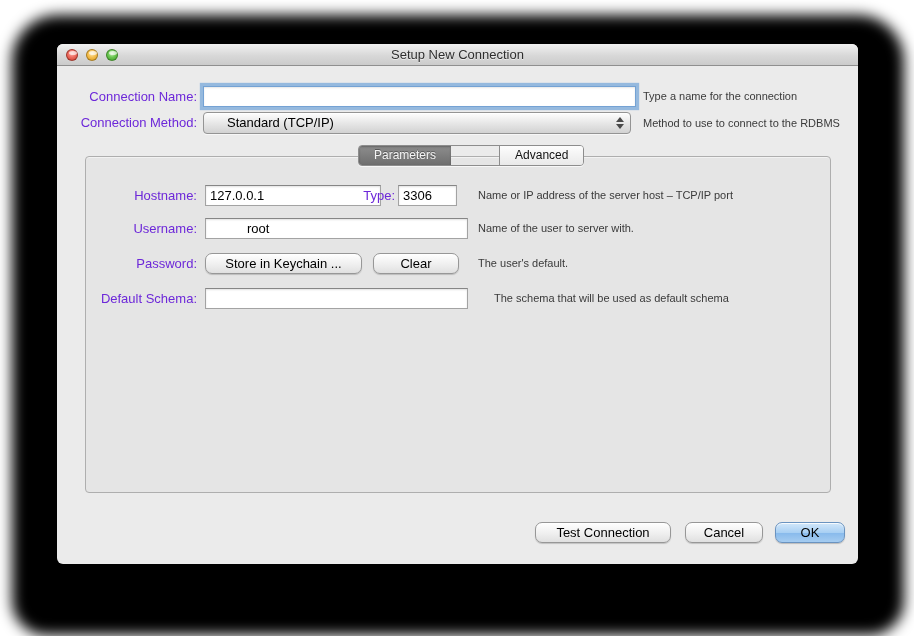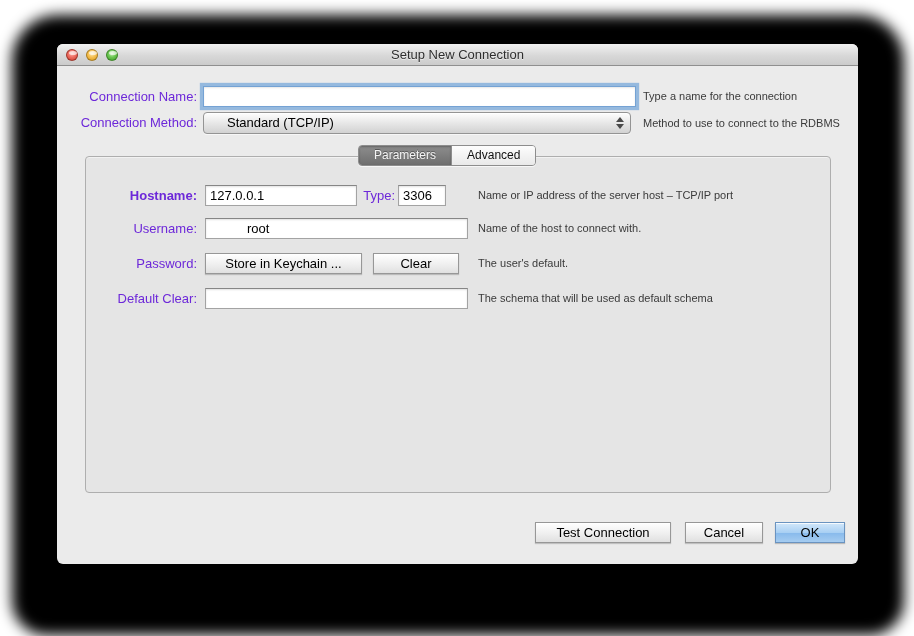--- a/index.html
+++ b/index.html
@@ -55,29 +55,29 @@
   .stepper .down { position:absolute; bottom:1px; left:1px; width:0; height:0;
                  border-left:4px solid transparent; border-right:4px solid transparent;
                  border-top:5px solid #4a4a4a; }
 
   .groupbox { position:absolute; left:28px; top:112px; width:746px; height:337px;
               background:#e5e5e5; border:1px solid #aeaeae; border-radius:4px;
               box-shadow:inset 0 1px 0 rgba(255,255,255,0.5); }
 
   .tabs { position:absolute; left:301px; top:101px; height:21px; display:flex;
           border:1px solid #8d8d8d; border-radius:4px; overflow:hidden;
-          box-shadow:0 1px 0 rgba(255,255,255,0.7); z-index:3; }
+          box-shadow:0 1px 0 rgba(255,255,255,0.7); z-index:3;gap:48px; }
   .tab { height:100%; line-height:19px; padding:0 15px; font-size:12px; cursor:default; }
   .tab.selected { background:linear-gradient(#8d8d8d,#6e6e6e);
                   color:#f4f4f4; text-shadow:0 -1px 0 rgba(0,0,0,0.35);
                   box-shadow:inset 0 1px 2px rgba(0,0,0,0.3); }
   .tab.plain { background:linear-gradient(#fdfdfd,#e9e9e9); color:#111;
                border-left:1px solid #8d8d8d; }
 
-  .btn { position:absolute; height:21px; border:1px solid #979797; border-radius:0;
+  .btn { position:absolute; height:21px; border:1px solid #979797; border-radius:7px;
          background:linear-gradient(#ffffff,#efefef 55%,#e0e0e0);
          box-shadow:0 1px 1px rgba(0,0,0,0.18), inset 0 1px 0 #fff;
          font-family:inherit; font-size:13px; color:#000; text-align:center; line-height:19px; }
   .btn.blue { background:linear-gradient(#d2e7fa,#a9d0f3 50%,#86b9ec 50%,#a5ccf0);
               border:1px solid #6a93c0;
               box-shadow:0 1px 1px rgba(0,0,0,0.2), inset 0 1px 0 rgba(255,255,255,0.8); }
 </style>
 </head>
 <body>
 
@@ -108,36 +108,36 @@
         </span>
     </div>
     <div class="help" style="left:586px;top:73px;">Method to use to connect to the RDBMS</div>
 
     <div class="groupbox"></div>
     <div class="tabs">
       <div class="tab selected">Parameters</div>
       <div class="tab plain">Advanced</div>
     </div>
 
-    <div class="flabel" style="left:0;width:140px;top:141px;font-weight:bold;">Hostname:</div>
-    <input class="tinput" style="left: 148px; top: 141px; width: 152px;" type="text" value="127.0.0.1">
+    <div class="flabel" style="left:0;width:140px;top:141px;">Hostname:</div>
+    <input class="tinput" style="left: 148px; top: 141px; width: 176px;" type="text" value="127.0.0.1">
     <div class="flabel" style="left:296px;width:42px;top:141px;">Type:</div>
-    <input class="tinput" style="left: 341px; top: 141px; width: 48px;" type="text" value="3306">
+    <input class="tinput" style="left: 341px; top: 141px; width: 59px;" type="text" value="3306">
     <div class="help" style="left:421px;top:145px;">Name or IP address of the server host – TCP/IP port</div>
 
     <div class="flabel" style="left:0;width:140px;top:174px;">Username:</div>
     <input class="tinput" style="left: 148px; top: 174px; width: 263px; padding-left: 41px;" type="text" value="root">
-    <div class="help" style="left:421px;top:178px;">Name of the host to connect with.</div>
+    <div class="help" style="left:421px;top:178px;">Name of the user to server with.</div>
 
     <div class="flabel" style="left:0;width:140px;top:209px;">Password:</div>
     <button class="btn" style="left:148px;top:209px;width:157px;">Store in Keychain ...</button>
     <button class="btn" style="left:316px;top:209px;width:86px;">Clear</button>
     <div class="help" style="left:421px;top:213px;">The user's default.</div>
 
-    <div class="flabel" style="left:0;width:140px;top:244px;">Default Clear:</div>
+    <div class="flabel" style="left:0;width:140px;top:244px;">Default Schema:</div>
     <input class="tinput" style="left: 148px; top: 244px; width: 263px;" type="text" value="">
-    <div class="help" style="left:421px;top:248px;">The schema that will be used as default schema</div>
+    <div class="help" style="left:437px;top:248px;">The schema that will be used as default schema</div>
 
     <button class="btn" style="left:478px;top:478px;width:136px;">Test Connection</button>
     <button class="btn" style="left:628px;top:478px;width:78px;">Cancel</button>
     <button class="btn blue" style="left:718px;top:478px;width:70px;">OK</button>
   </div>
 </div>
 
 </body></html>

